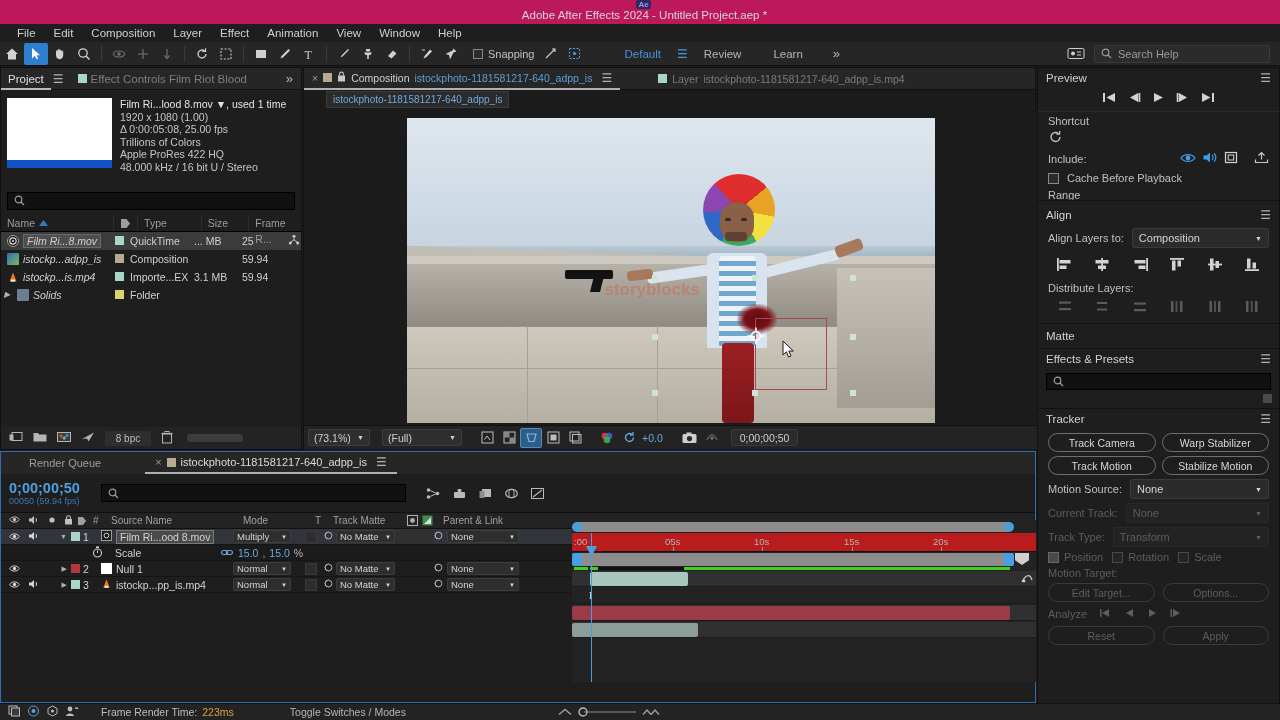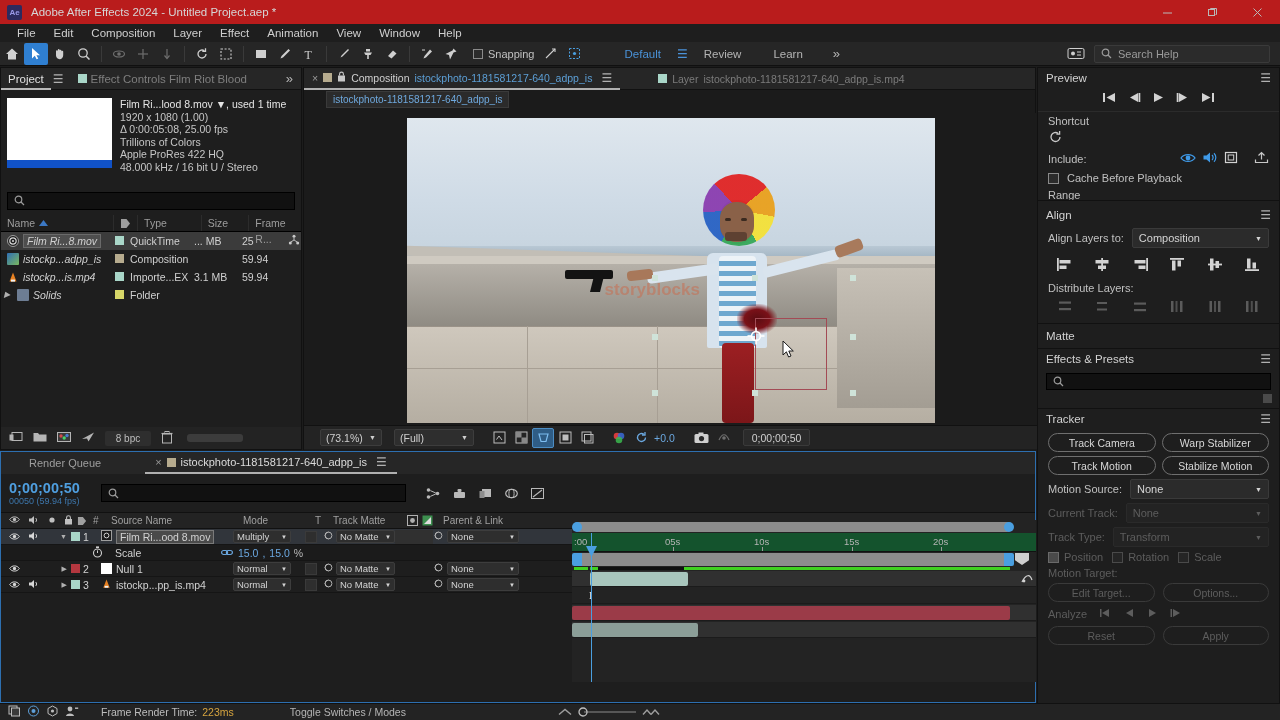--- a/index.html
+++ b/index.html
@@ -7,22 +7,22 @@
   body {
     background:#1c1c1c;
     font-family:"Liberation Sans", sans-serif;
     font-size:11px;
     color:#c8c8c8;
     -webkit-font-smoothing:antialiased;
   }
   .app { position:relative; width:1280px; height:720px; }
 
   
-  .titlebar{ position:absolute; left:0; top:0; width:1280px; height:24px; background:#b91c1c;
-             display:flex; align-items:center; }
+  .titlebar{ position:absolute; left:0; top:0; width:1280px; height:24px; background:#be185d;
+             display:flex; align-items:center;flex-direction:column; }
   .ae-logo{ width:15px; height:15px; margin-left:7px; background:#2c2a5e; border-radius:2px;
             color:#9a99e8; font-size:8px; font-weight:bold; display:flex; align-items:center; justify-content:center;}
   .title-text{ margin-left:9px; font-size:11.5px; color:#d6d6d6; }
   .wbtns{ margin-left:auto; display:flex; height:24px; }
   .wbtn{ width:45px; height:24px; display:flex; align-items:center; justify-content:center; color:#b9b9b9; font-size:12px;}
 
   
   .menubar{ position:absolute; left:0; top:24px; width:1280px; height:18px; background:#1e1e1e;
             display:flex; align-items:center; padding-left:8px; }
   .menuitem{ padding:0 9px; font-size:11.5px; color:#cfcfcf; line-height:18px; }
@@ -140,21 +140,21 @@
   .lrow.sel{ background:#31353b; }
   .lrow.sub{ background:#1b1b1b; }
   .cell{ height:16px; display:flex; align-items:center; }
   .modesel{ width:58px; height:13px; background:#2e2e2e; border:1px solid #3d3d3d; border-radius:2px;
             font-size:9.5px; color:#d4d4d4; display:flex; align-items:center; justify-content:space-between; padding:0 3px;}
   .mattesel{ width:62px; height:13px; background:#2e2e2e; border:1px solid #3d3d3d; border-radius:2px;
              font-size:9.5px; color:#d4d4d4; display:flex; align-items:center; justify-content:space-between; padding:0 3px;}
   .parsel{ width:72px; height:13px; background:#2e2e2e; border:1px solid #3d3d3d; border-radius:2px;
            font-size:9.5px; color:#d4d4d4; display:flex; align-items:center; justify-content:space-between; padding:0 3px;}
   .tlgraph{ position:absolute; left:571px; top:68px; width:464px; height:162px; background:#232323; }
-  .ruler{ position:relative; height:20px; background:#14532d; border-bottom:1px solid #111;}
+  .ruler{ position:relative; height:20px; background:#b91c1c; border-bottom:1px solid #111;}
   .rtick{ position:absolute; top:3px; font-size:9.5px; color:#b5b5b5;}
   .trackstrip{ position:absolute; height:14px; border-radius:2px;}
   .cti{ position:absolute; top:0; width:1px; background:#4a9fe0; }
   .cti-head{ position:absolute; width:11px; height:11px; background:#4a9fe0;
              clip-path:polygon(0 0,100% 0,50% 100%); }
   .statusbar{ position:absolute; left:0; bottom:0; width:1280px; height:17px; background:#232323;
               display:flex; align-items:center; gap:0; font-size:10.5px; color:#bdbdbd; border-top:1px solid #111;}
   .scrollthumb{ background:#4a4a4a; border-radius:3px; }
 </style>
 </head>
@@ -596,21 +596,21 @@
 
         <div style="position:absolute;left:375px;top:222px">
           <svg width="13" height="19" viewBox="0 0 13 19">
               <path d="M1 1 L1 15 L4.4 11.8 L6.6 17 L9 16 L6.8 11 L11.3 11 Z" fill="#ffffff" stroke="#1a1a1a" stroke-width="1"></path>
             </svg>
         </div>
       </div>
     </div>
 
     <div class="vbottom">
-      <div class="vsel" style="width:62px;margin-left:16px">
+      <div class="vsel" style="width:62px;margin-left:4px">
         <span>(73.1%)</span>
         <span style="font-size:7px">▼</span>
       </div>
       <div class="vsel" style="width:80px;margin-left:12px">
         <span>(Full)</span>
         <span style="font-size:7px">▼</span>
       </div>
       <div class="vicon" style="margin-left:14px">
         <svg width="13" height="13" viewBox="0 0 13 13">
             <rect x="1" y="1" width="11" height="11" fill="none" stroke="#bdbdbd"></rect>

